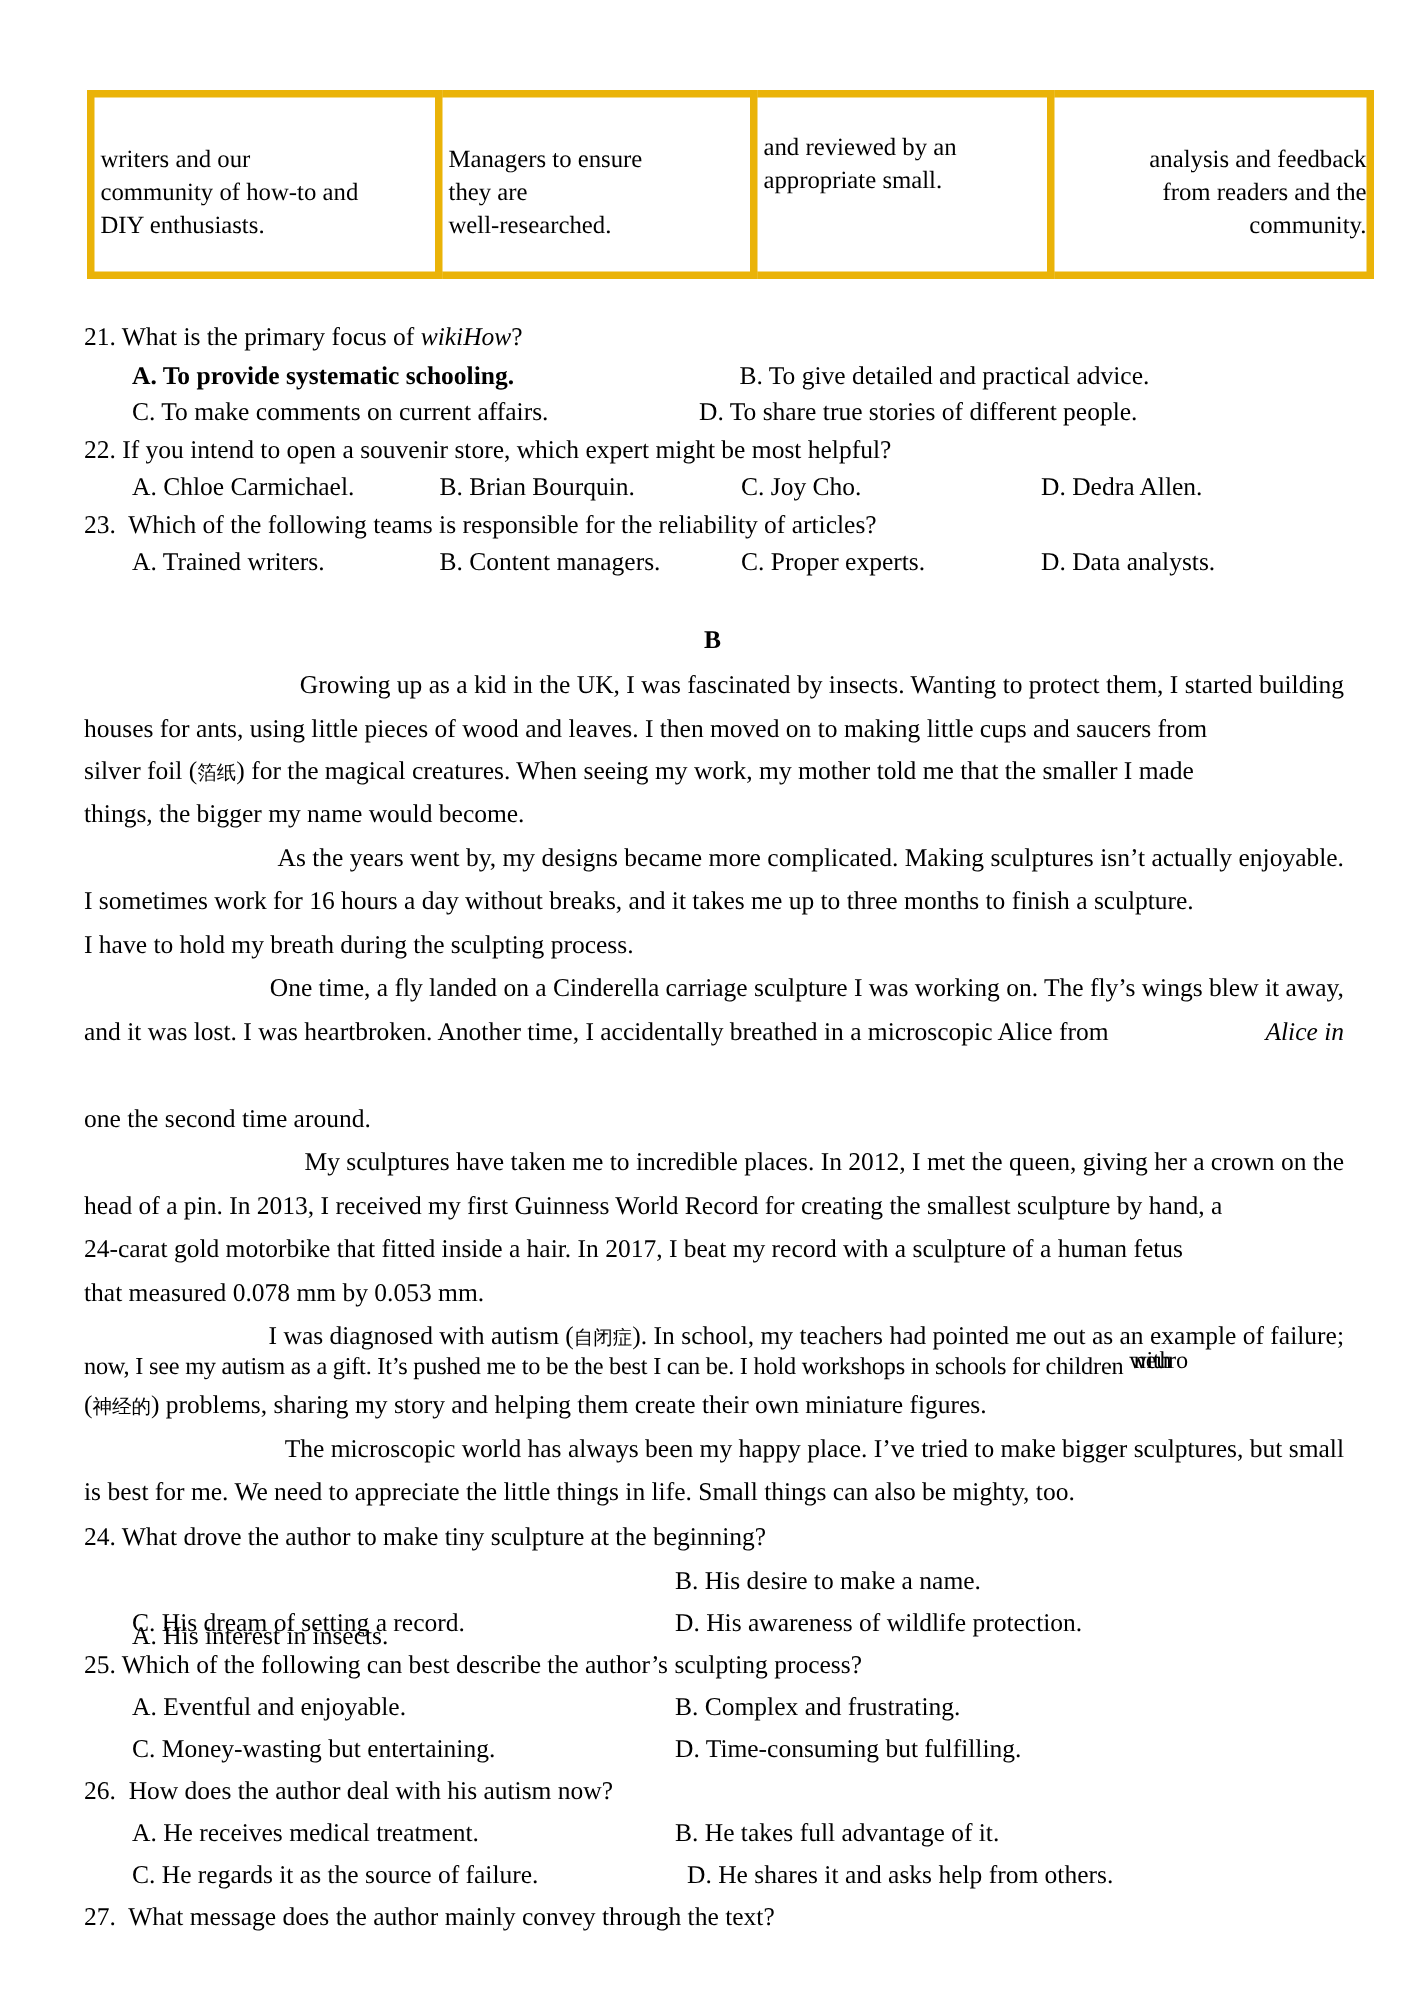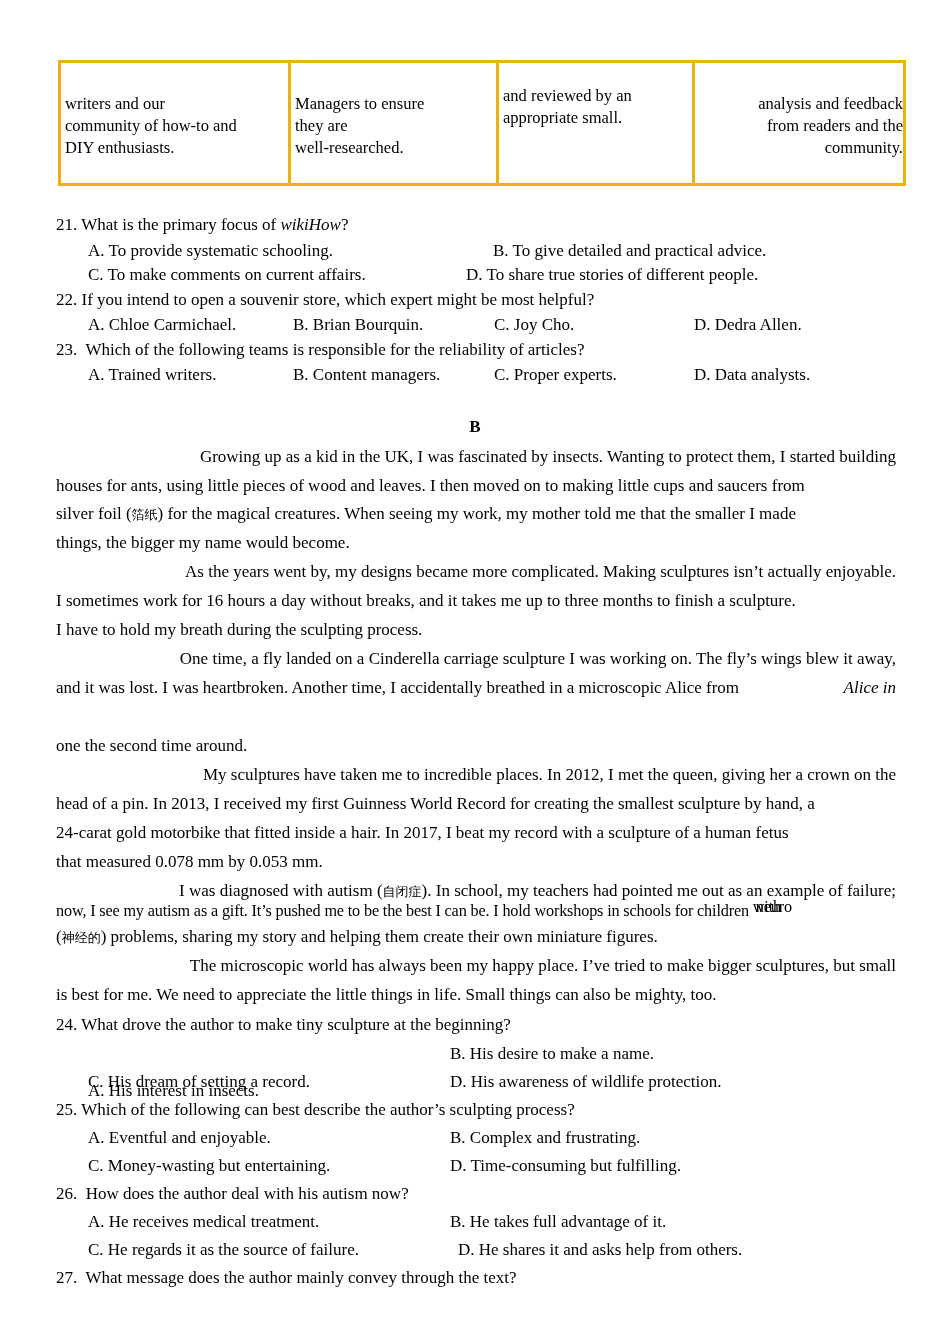--- a/index.html
+++ b/index.html
@@ -30,21 +30,21 @@
     width: 817px;
     height: 126px;
   }
   table.info-table {
     width: 817px;
     height: 126px;
     border-collapse: collapse;
     table-layout: fixed;
   }
   table.info-table td {
-    border: 3px solid #eab308;
+    border: 5px solid #eab308;
     vertical-align: top;
     font-size: 16.5px;
     line-height: 1.33;
     padding: 30px 0 0 4px;
   }
   table.info-table td.c1 { width: 223px; }
   table.info-table td.c2 { width: 201px; }
   table.info-table td.c3 { width: 189px; padding-top: 22px; }
   table.info-table td.c4 { width: 204px; text-align: right; }
   .cellline { display: block; white-space: pre; }
@@ -130,21 +130,21 @@
           <span class="cellline">from readers and the</span>
           <span class="cellline">community.</span>
         </td>
       </tr>
     </tbody>
       </table>
   </div>
 
   <div class="abs stem" style="left:56px; top:215px;text-align:right;"><span>21.</span> <span>What is the primary focus of </span><i>wikiHow</i><span>?</span></div>
 
-  <div class="abs opt" style="left:88px; top:241px;">A. To provide systematic schooling.</div>
+  <div class="abs opt" style="left:88px; top:241px;font-weight:bold;">A. To provide systematic schooling.</div>
   <div class="abs opt" style="left:88px; top:265px;">C. To make comments on current affairs.</div>
   <div class="abs opt" style="left:493px; top:241px;">B. To give detailed and practical advice.</div>
   <div class="abs opt" style="left:466px; top:265px;">D. To share true stories of different people.</div>
 
   <div class="abs stem" style="left:56px; top:290px;"><span>22.</span> <span>If you intend to open a souvenir store, which expert might be most helpful?</span></div>
 
   <div class="abs opt" style="left:88px; top:315px;">A. Chloe Carmichael.</div>
   <div class="abs opt" style="left:293px; top:315px;">B. Brian Bourquin.</div>
   <div class="abs opt" style="left:494px; top:315px;">C. Joy Cho.</div>
   <div class="abs opt" style="left:694px; top:315px;">D. Dedra Allen.</div>

